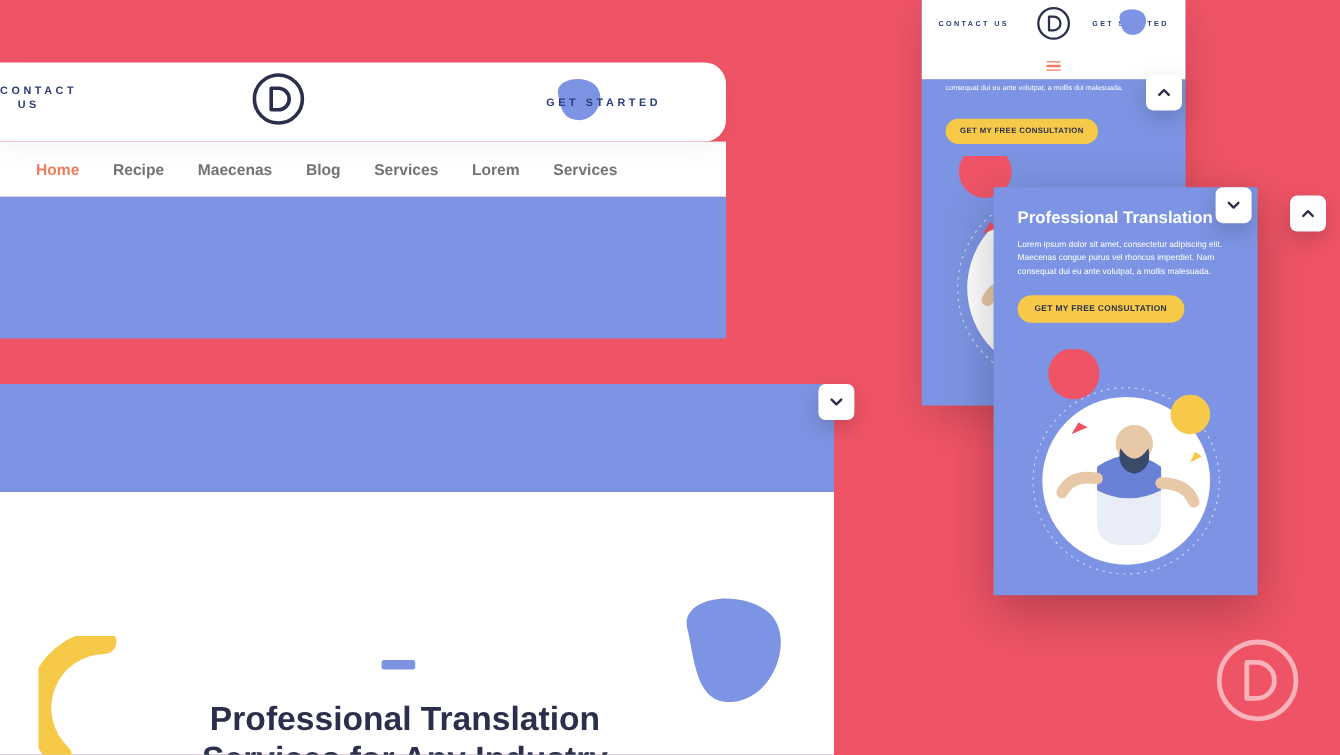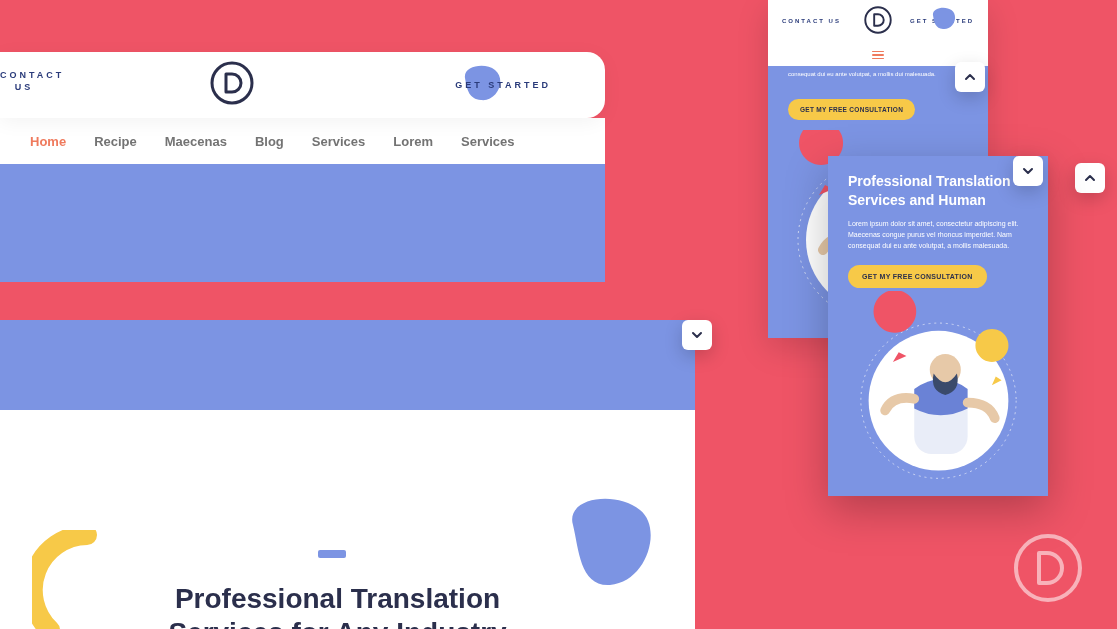--- a/index.html
+++ b/index.html
@@ -347,21 +347,20 @@
 </div>
 <div class="chevron-box" style="right:132px; top:62px;">
   <svg width="14" height="14" viewBox="0 0 14 14">
     <path d="M3 9 L7 5 L11 9" fill="none" stroke="#2b2f4c" stroke-width="2" stroke-linecap="round" stroke-linejoin="round"></path>
   </svg>
 </div>
 
 <div class="mobile2">
   <div class="m2-title">
     <div>Professional Translation</div>
-    <div>Services and Human</div>
   </div>
   <div class="m2-body">Lorem ipsum dolor sit amet, consectetur adipiscing elit. Maecenas congue purus vel rhoncus imperdiet. Nam consequat dui eu ante volutpat, a mollis malesuada.</div>
   <span class="m2-cta">GET MY FREE CONSULTATION</span>
 
   <div class="m2-illus">
     <svg width="165" height="200" viewBox="0 0 170 200">
       <circle cx="85" cy="110" r="72" fill="#fff"></circle>
       <circle cx="85" cy="110" r="80" fill="none" stroke="#cfd8f3" stroke-width="1" stroke-dasharray="2 4"></circle>
       <path d="M40 40 a22 22 0 1 1 0.1 0 M44 60 l-6 10 l14 -6 z" fill="#ef5466"></path>
       <rect x="60" y="95" width="55" height="70" rx="18" fill="#e9edf8"></rect>

